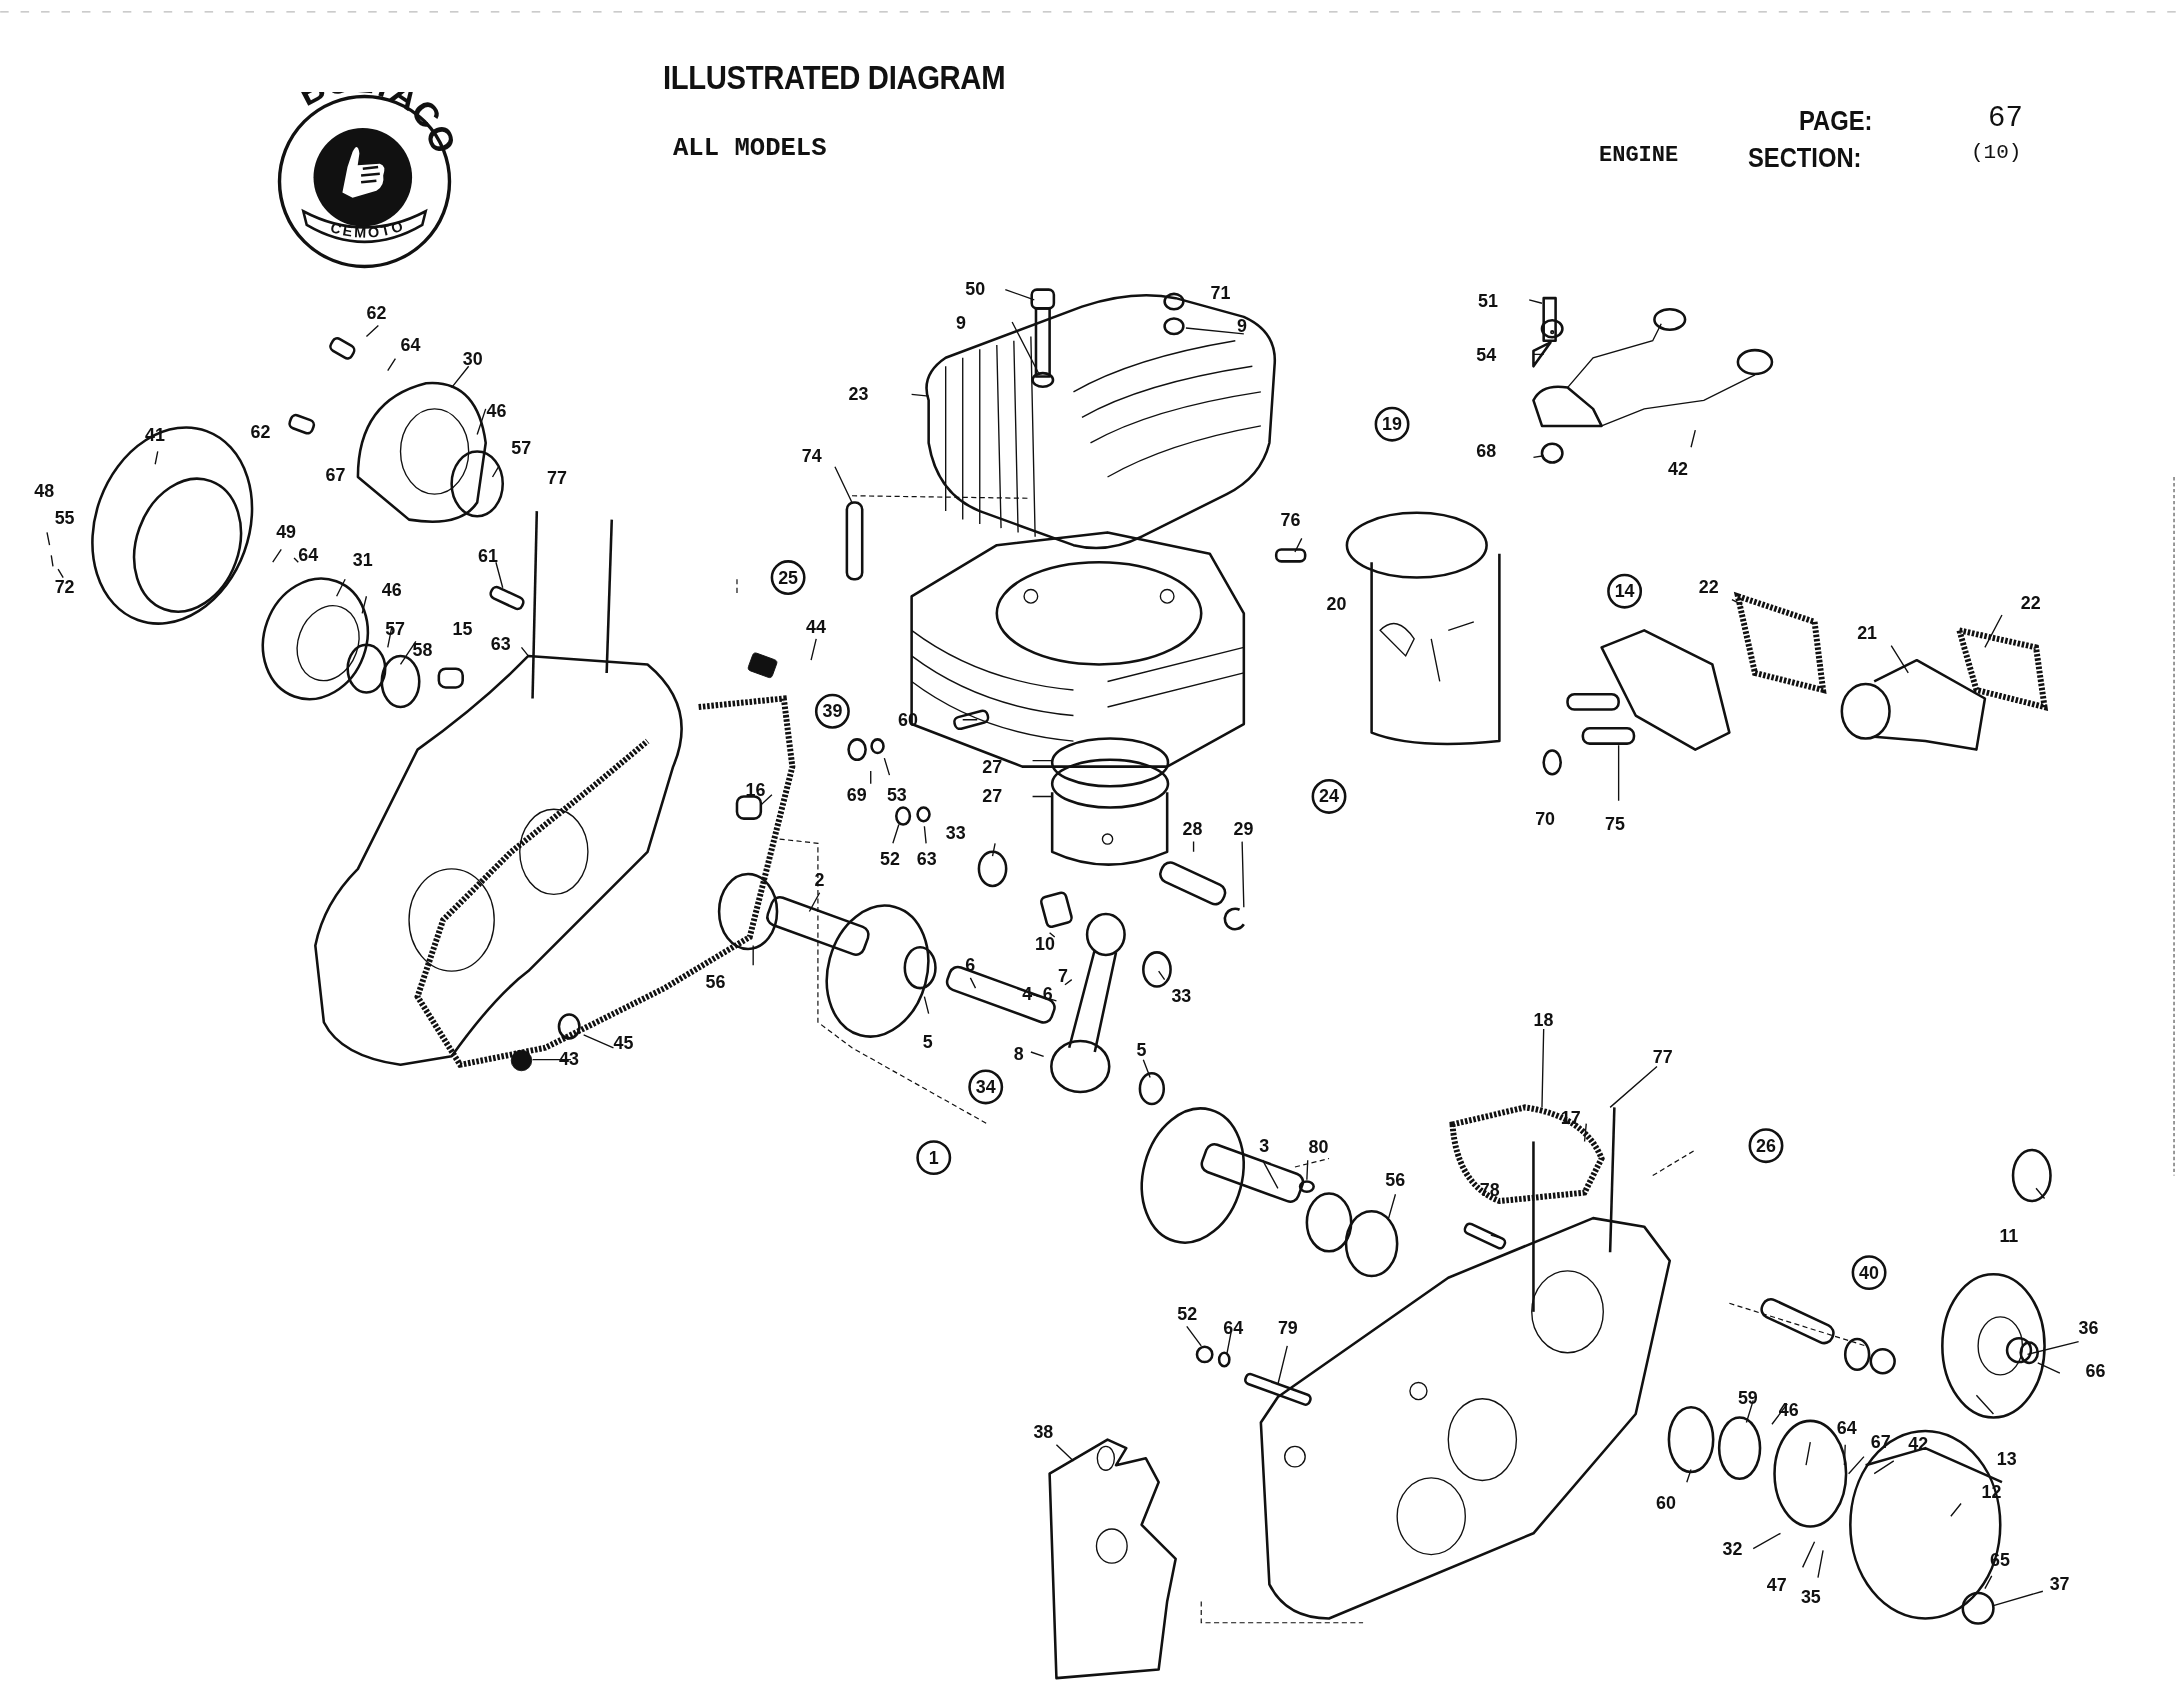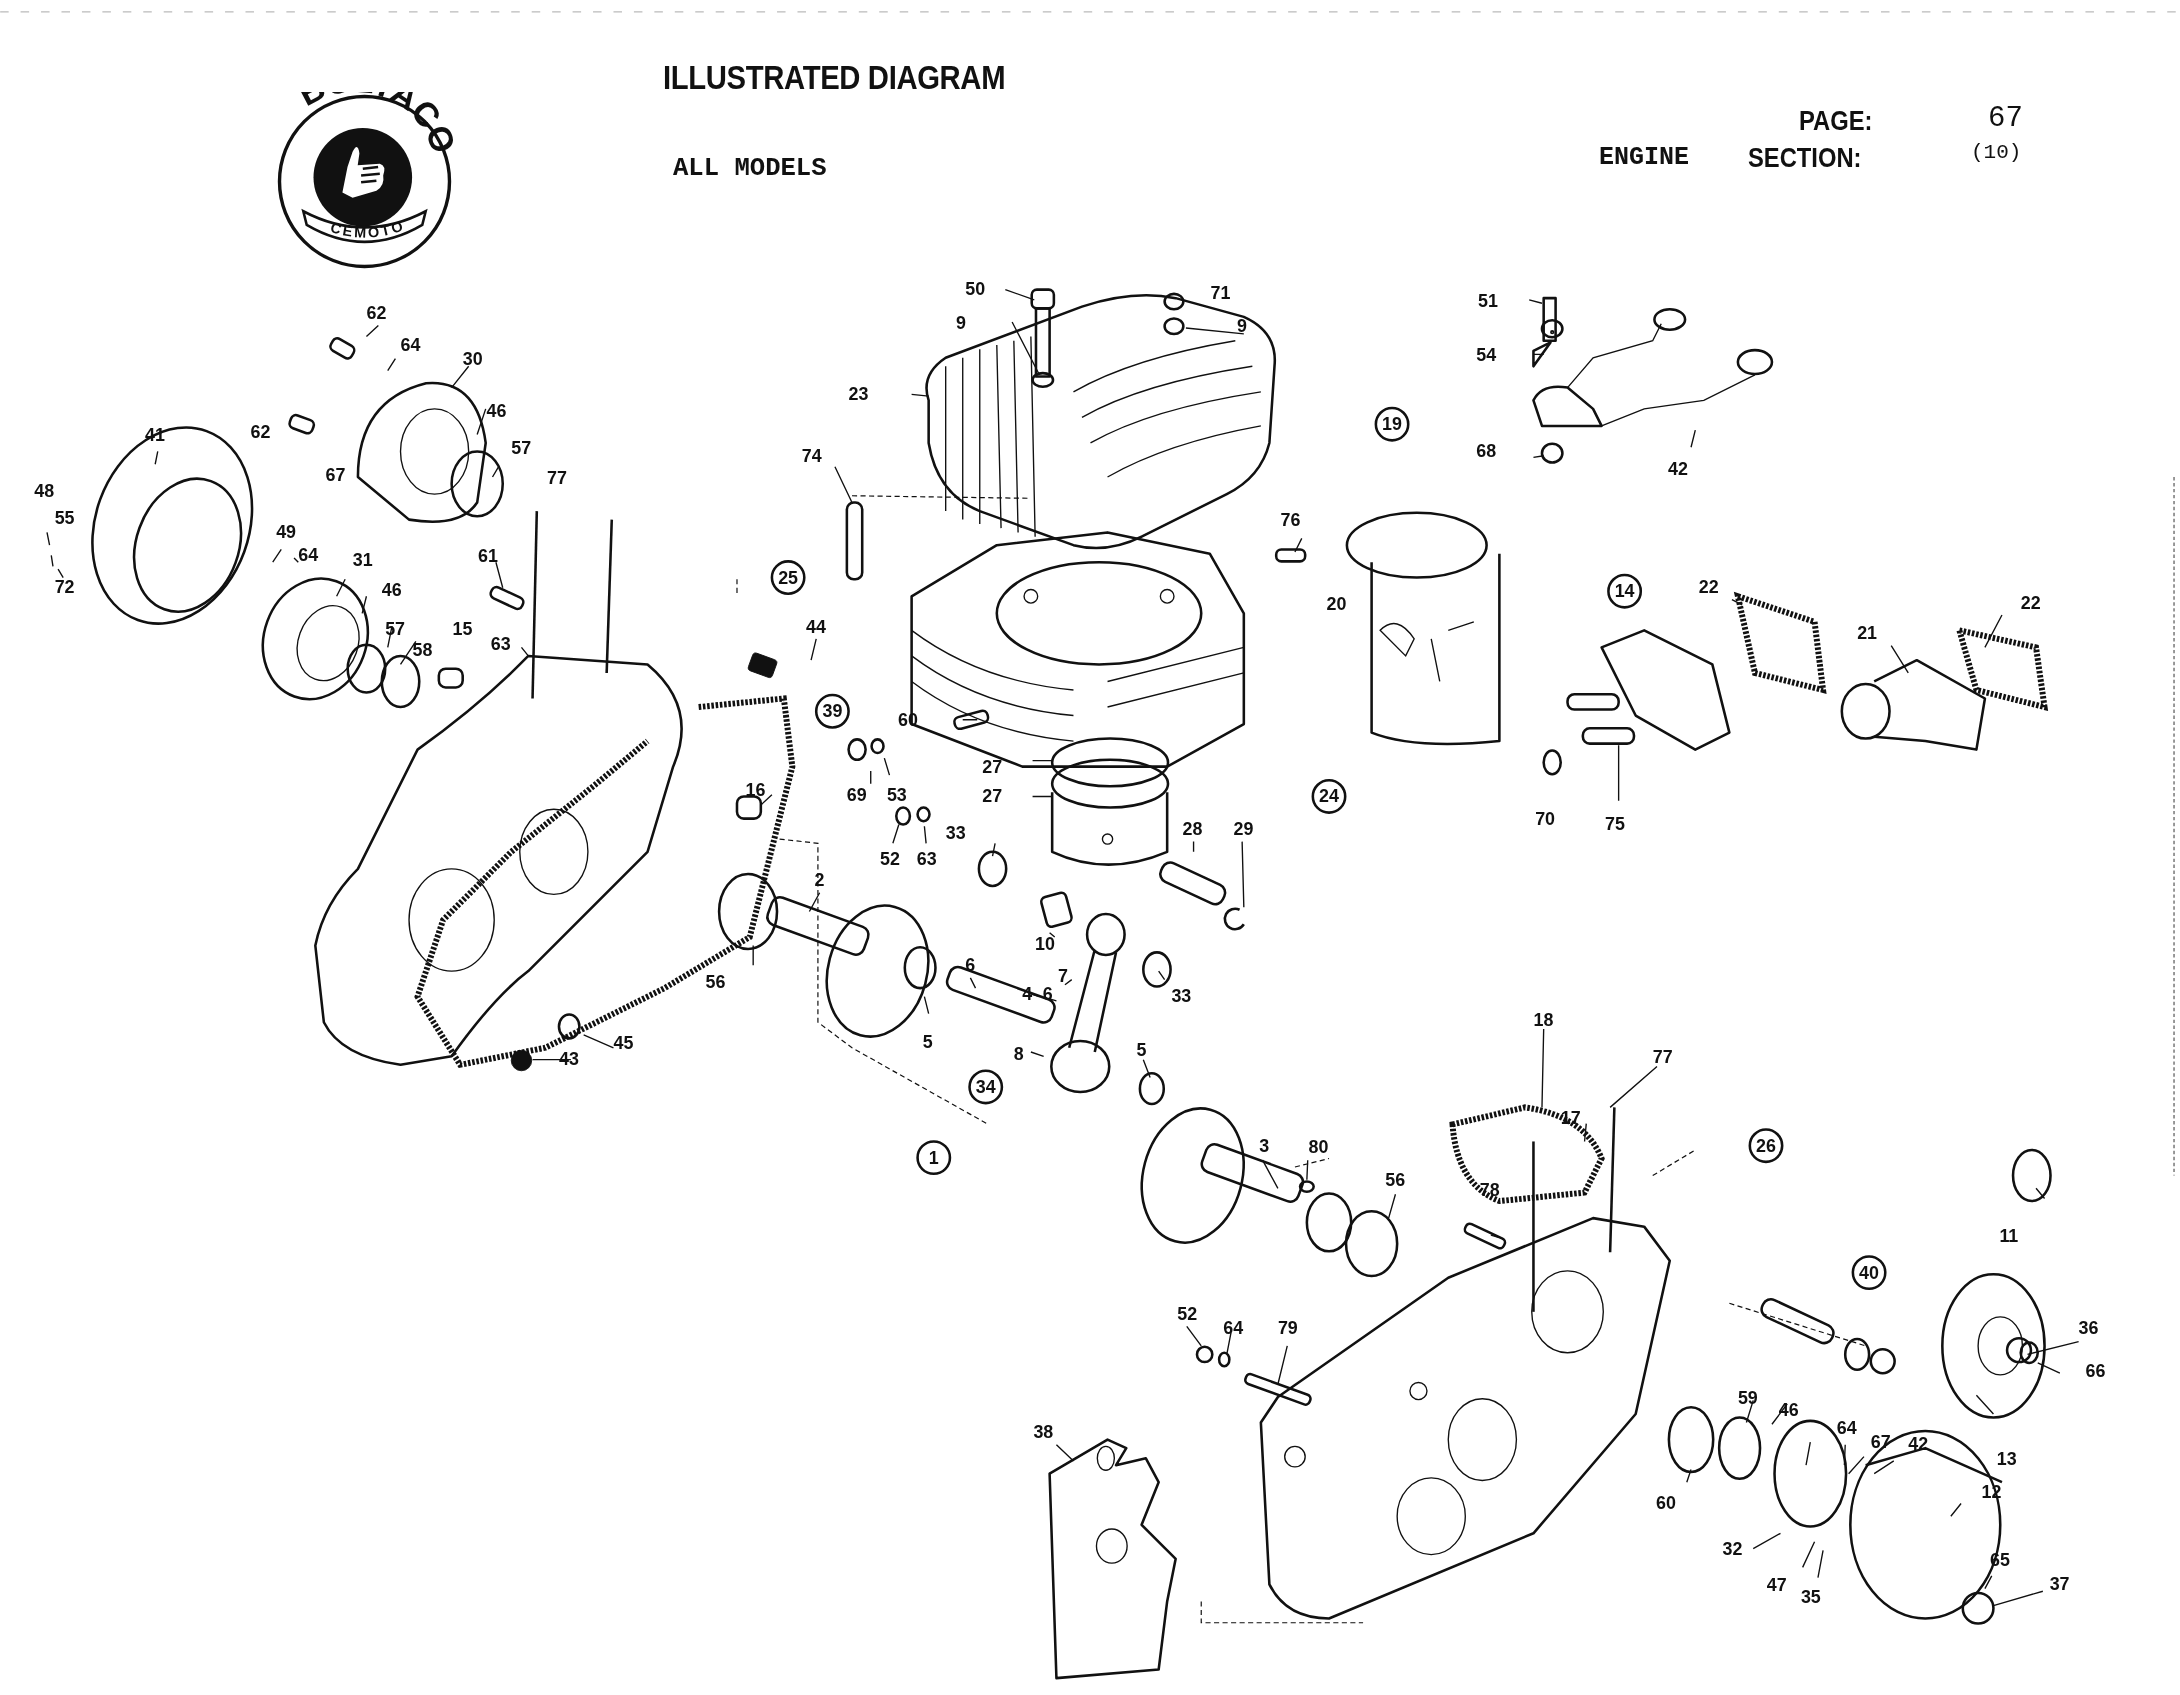--- a/index.html
+++ b/index.html
@@ -1,26 +1,26 @@
 <!DOCTYPE html>
 <html style="font-size:13.6px"><head>
 <meta charset="utf-8">
 <style>
   html, body { margin: 0; padding: 0; background: #ffffff; }
   body { width: 2181px; height: 1696px; position: relative; overflow: hidden;
          font-family: "Liberation Sans", sans-serif; color: #111; }
   .hdr-title { position: absolute; left: 663px; top: 58px; font-size: 34px; font-weight: 700;
                letter-spacing: -0.4px; transform: scaleX(0.86); transform-origin: left top; }
-  .hdr-models { position: absolute; left: 673px; top: 154px; font-family: "Liberation Mono", monospace;
+  .hdr-models { position: absolute; left: 673px; top: 134px; font-family: "Liberation Mono", monospace;
                 font-size: 25.6px; font-weight: 700; }
   .hdr-page-label { position: absolute; left: 1799px; top: 106px; font-size: 27px; font-weight: 700;
                     transform: scaleX(0.88); transform-origin: left top; }
   .hdr-page-val { position: absolute; left: 1988px; top: 102px; font-family: "Liberation Mono", monospace; font-size: 29px; }
   .hdr-engine { position: absolute; left: 1599px; top: 143px; font-family: "Liberation Mono", monospace;
-                font-size: 25px; font-weight: 700; }
+                font-size: 22px; font-weight: 700; }
   .hdr-section-label { position: absolute; left: 1748px; top: 143px; font-size: 27px; font-weight: 700;
                        transform: scaleX(0.88); transform-origin: left top; }
   .hdr-section-val { position: absolute; left: 1971px; top: 141px; font-family: "Liberation Mono", monospace; font-size: 21px; }
   #logo { position: absolute; left: 271px; top: 92px; }
   #diagram { position: absolute; left: 0; top: 0; }
   .callout { font-family: "Liberation Sans", sans-serif; font-weight: 700; font-size: 21px; fill: #111; }
   .group-num { font-family: "Liberation Sans", sans-serif; font-weight: 700; font-size: 21px; fill: #111; text-anchor: middle; dominant-baseline: central; }
   .part { fill: none; stroke: #111; stroke-width: 3; stroke-linejoin: round; }
   .thin { fill: none; stroke: #111; stroke-width: 1.6; }
   .lead { fill: none; stroke: #111; stroke-width: 1.4; stroke-dasharray: 6 4; }

